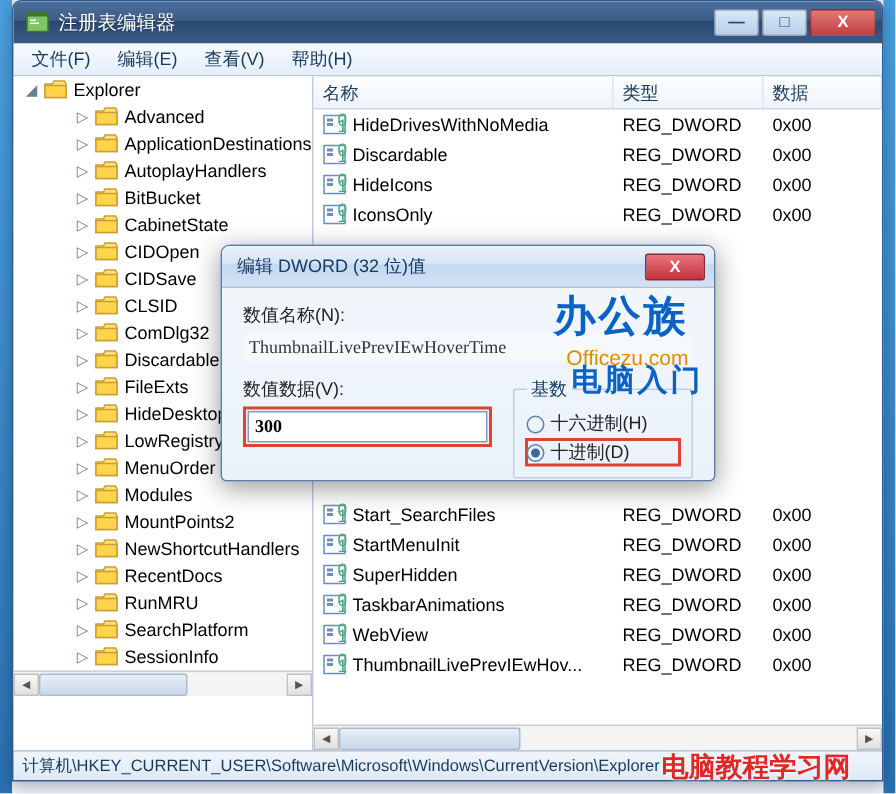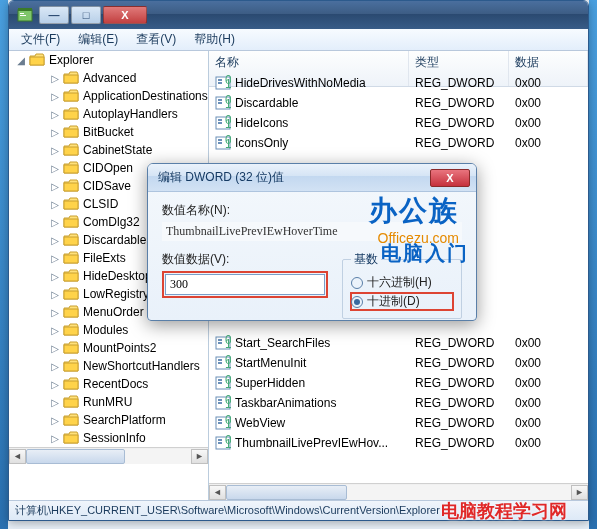--- a/index.html
+++ b/index.html
@@ -17,21 +17,21 @@
   .tree { width: 200px; border-right:1px solid #bcd; overflow:hidden; background:#fff; position:relative; }
   .tree .scroll { position:absolute; left:0; top:0; right:0; }
   .tree-row { display:flex; align-items:center; height:18px; padding-left:20px; white-space:nowrap; }
   .tree-row.root { padding-left:6px; font-weight:normal; }
   .tree-row .exp { width:12px; color:#6b7d90; font-size:10px; text-align:center; }
   .tree-row.root .exp { }
   .folder { width:16px; height:14px; margin:0 4px 0 2px; }
   .folder svg { width:16px; height:14px; }
   .tree-row.lvl2 { padding-left: 40px; }
   .list { flex:1; overflow:hidden; position:relative; }
-  .list-hdr { display:flex; height:36px; background:linear-gradient(#fdfefe,#eef3f9); border-bottom:1px solid #d0dae6; }
+  .list-hdr { display:flex; height:22px; background:linear-gradient(#fdfefe,#eef3f9); border-bottom:1px solid #d0dae6; }
   .list-hdr > div { padding:3px 6px; border-right:1px solid #e0e6ee; color:#1a3a5c; }
   .col-name { width: 200px; }
   .col-type { width: 100px; }
   .col-data { flex:1; }
   .list-body { position:absolute; top:22px; left:0; right:0; }
   .list-row { display:flex; height:20px; align-items:center; }
   .list-row .cell { padding:0 6px; overflow:hidden; white-space:nowrap; text-overflow:ellipsis; }
   .list-row .c1 { width:200px; display:flex; align-items:center; gap:4px; }
   .list-row .c2 { width:100px; }
   .list-row .c3 { flex:1; }
@@ -41,21 +41,21 @@
   .dlg-title { height:28px; background:linear-gradient(#eaf2fb,#d5e4f5 45%,#c3d8f0 46%,#d2e2f4); display:flex; align-items:center; padding:0 6px 0 10px; color:#153a63; font-size:12px; border-bottom:1px solid #aec4de; }
   .dlg-title-text { flex:1; }
   .dlg-close { width:40px; height:18px; background:linear-gradient(#e9747e,#c5313d); border:1px solid #8a2a2a; border-radius:2px; display:flex; align-items:center; justify-content:center; color:#fff; font-weight:bold; font-size:11px; }
   .dlg-body { padding: 10px 14px; color:#222; }
   .dlg-label { margin-bottom:3px; }
   .dlg-readonly { background:#f6f9fc; border:1px solid #c8d6e6; padding:2px 4px; font-family:Tahoma; margin-bottom:10px; color:#333; border:none; }
   .dlg-row { display:flex; gap:14px; }
   .dlg-left { flex:1; }
   .dlg-right { width:120px; }
   .input-wrap { border:2px solid #d43; padding:1px; }
-  .input-wrap input { width:100%; border:1px solid #7a9ec8; padding:2px 4px; font-family:Tahoma; outline:none; }
+  .input-wrap input { width:100%; border:1px solid #7a9ec8; padding:2px 4px; font-family:Tahoma; outline:none;font-weight:bold; }
   .fieldset { border:1px solid #c0d0e2; border-radius:2px; padding:4px 8px 6px; }
   .fieldset-legend { color:#153a63; padding:0 3px; font-size:12px; }
   .radio-row { display:flex; align-items:center; gap:4px; margin:2px 0; }
   .radio-row.sel { outline:2px solid #d43; outline-offset:-1px; }
   .radio-row input { appearance:none; width:12px; height:12px; border:1px solid #5a7fa8; border-radius:50%; position:relative; }
   .radio-row input:checked::after { content:""; position:absolute; left:2px; top:2px; width:6px; height:6px; background:#3a6aa0; border-radius:50%; }
   .dlg-btns { display:flex; justify-content:flex-end; gap:10px; margin-top:12px; padding-right:6px; }
   .dlg-btn { width:72px; height:23px; background:linear-gradient(#fdfefe,#e4edf7); border:1px solid #8aa5c4; border-radius:3px; display:flex; align-items:center; justify-content:center; cursor:default; }
   .dlg-btn.primary-wrap { border:2px solid #d43; padding:1px; background:none; width:auto; height:auto;margin-top:32px; }
   .dlg-btn.primary-wrap .dlg-btn { border:1px solid #3a6aa0; }
@@ -82,20 +82,21 @@
 <div class="window">
   <div class="titlebar">
     <span class="icon">
       <svg viewBox="0 0 16 16">
           <rect x="1" y="3" width="14" height="11" fill="#7fc66b" stroke="#3a7a2a"></rect>
           <rect x="1" y="1" width="14" height="3" fill="#3a7a2a"></rect>
           <rect x="3" y="6" width="4" height="1" fill="#fff"></rect>
           <rect x="3" y="8" width="6" height="1" fill="#fff"></rect>
         </svg>
     </span>
+    <span class="title-text">注册表编辑器</span>
     <div class="winbtns">
       <div class="winbtn">—</div>
       <div class="winbtn">□</div>
       <div class="winbtn close">X</div>
     </div>
   </div>
 
   <div class="menubar">
     <div class="menuitem">文件(F)</div>
     <div class="menuitem">编辑(E)</div>

